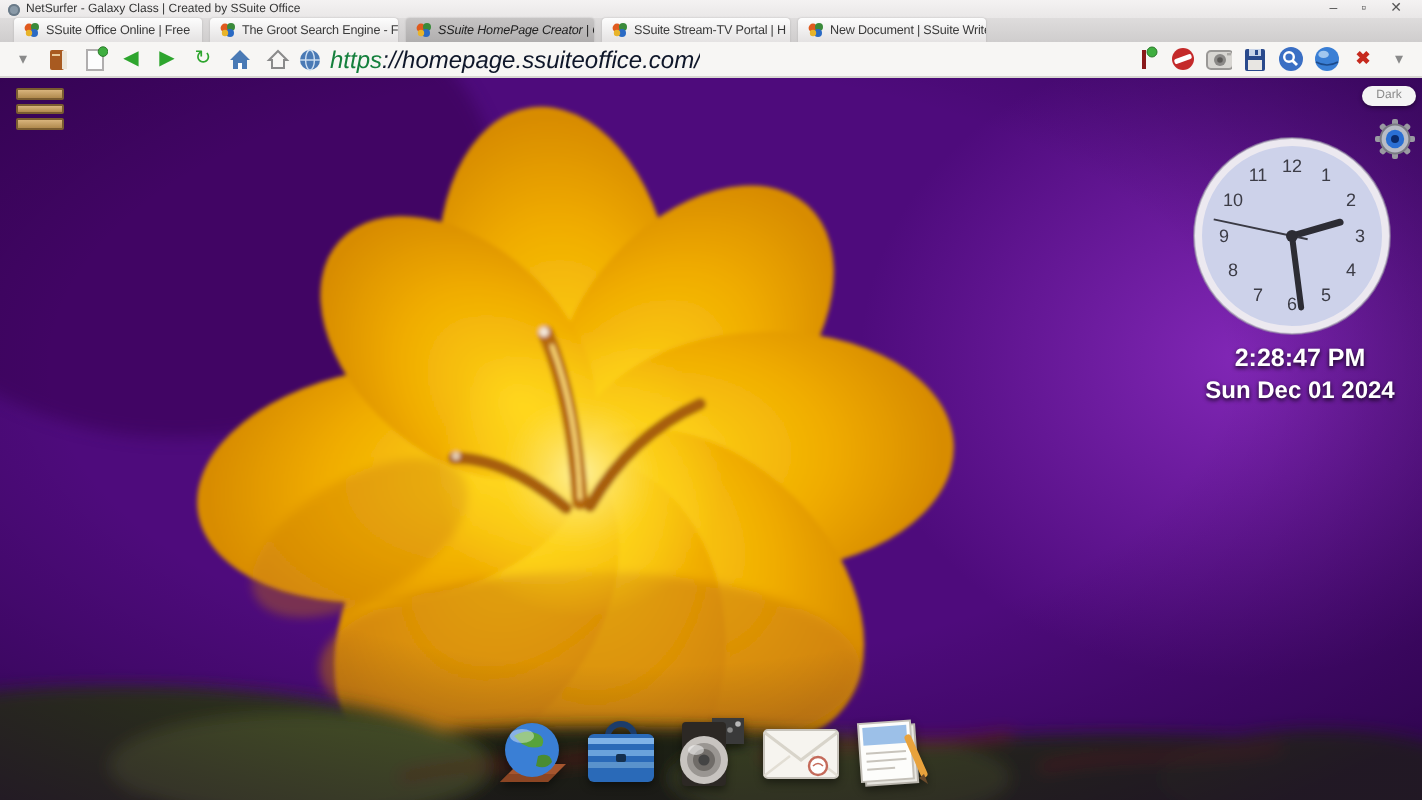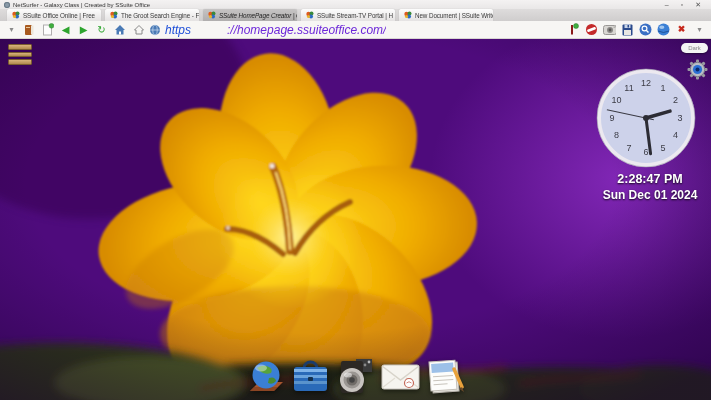--- a/index.html
+++ b/index.html
@@ -26,22 +26,22 @@
   
   .toolbar{height:17px;background:#f7f6f4;border-bottom:1px solid #d8d6d2;display:flex;
     align-items:center;padding:0 5px;gap:5px;flex:0 0 auto;}
   .tool-icon{width:13px;height:13px;display:flex;align-items:center;justify-content:center;
     font-size:9px;line-height:13px;flex:0 0 auto;}
   .glyph-green{color:#2ea52e;font-size:10px;}
   .glyph-grey{color:#8a8a8a;font-size:8px;}
   .glyph-red{color:#c62a1e;font-size:9px;font-weight:bold;}
   .address{flex:1;display:flex;align-items:center;gap:4px;height:15px;padding-left:2px;min-width:0;}
   .url{font-style:italic;font-size:12px;white-space:nowrap;overflow:hidden;}
-  .url .scheme{color:#1d4ed8;}
-  .url .rest{color:#6d28d9;margin-left:36px;}
+  .url .scheme{color:#15803d;}
+  .url .rest{color:#0f172a;}
 
   
   .content{position:relative;height:362px;flex:1;overflow:hidden;background:#4a0a76;}
   .bg-svg{position:absolute;left:0;top:0;}
 
   .hamburger{position:absolute;left:8px;top:5px;width:24px;cursor:pointer;}
   .hamburger .bar{height:3.5px;background:linear-gradient(#d8b47c,#b08a4e);border:0.5px solid #7a5c30;
     border-radius:1px;margin-bottom:2px;}
 
   .dark-toggle{position:absolute;left:681px;top:4px;width:27px;height:10px;background:#f4f4f4;

